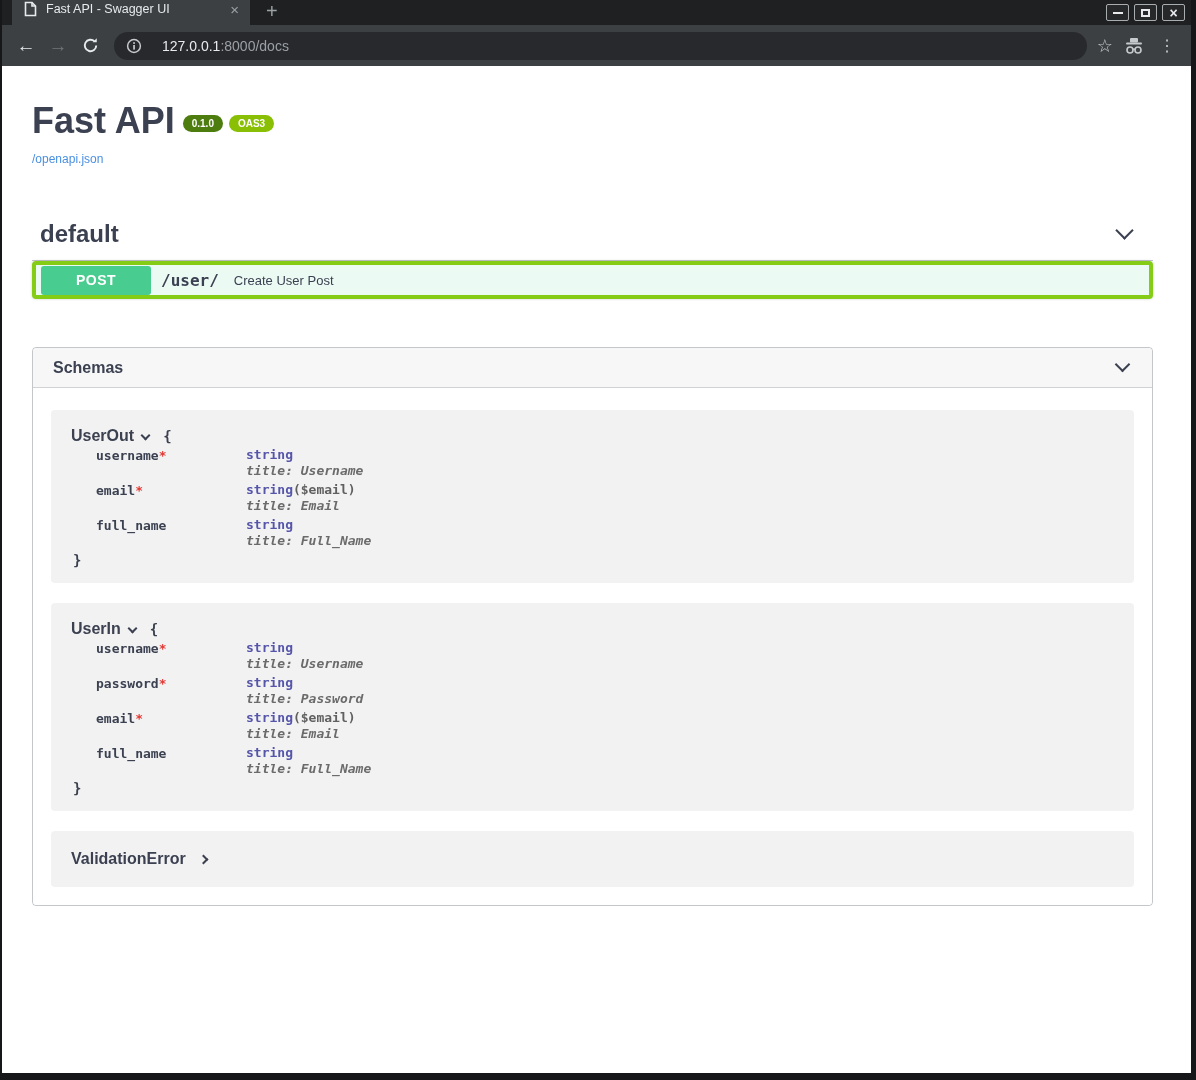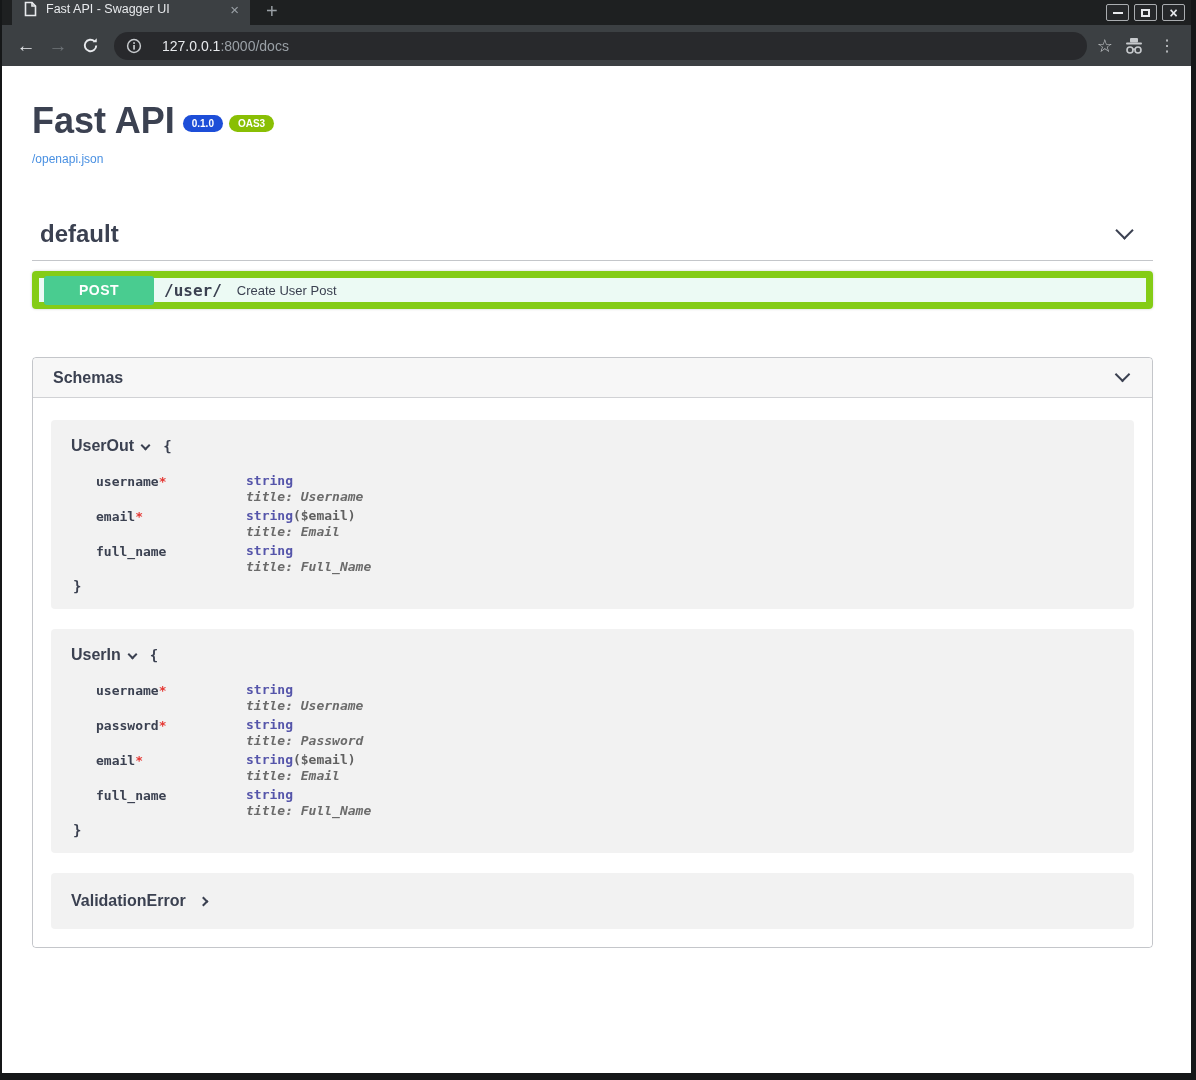--- a/index.html
+++ b/index.html
@@ -48,35 +48,35 @@
   .tool-right { display:flex; align-items:center; gap:10px; padding-right:2px; }
   .star-icon { color:#c7cacd; font-size:18px; }
   .menu-dots { color:#c7cacd; font-size:16px; letter-spacing:0; padding:0 4px; }
 
   
   .content { flex:1; background:#ffffff; overflow:hidden; padding:34px 38px 0 30px; }
 
   .info h2 { font-size:36px; font-weight:bold; color:#3b4151; display:inline; }
   .badges { display:inline-flex; gap:6px; vertical-align:super; margin-left:8px; }
   .badge { border-radius:57px; color:#fff; font-size:10px; font-weight:bold; padding:3px 9px; }
-  .badge.version { background:#1d4ed8; }
+  .badge.version { background:#4d7c0f; }
   .badge.oas { background:#89bf04; }
   .spec-link { display:block; margin-top:10px; font-size:12px; color:#4990e2; text-decoration:none; }
 
   .tag-section { margin-top:54px; }
   .tag-header { display:flex; align-items:center; padding:0 0 12px 8px; border-bottom:1px solid rgba(59,65,81,.3); }
   .tag-header h3 { font-size:24px; color:#3b4151; font-weight:bold; }
   .chev { display:inline-block; border-right:2px solid #3b4151; border-bottom:2px solid #3b4151; }
   .chev-down-lg { width:13px; height:13px; transform:rotate(45deg); margin:-8px 22px 0 auto; }
   .chev-down-md { width:11px; height:11px; transform:rotate(45deg); margin:-6px 24px 0 auto; }
   .chev-down-sm { width:7px; height:7px; transform:rotate(45deg); margin:-2px 4px 0 8px; }
   .chev-right-sm { width:7px; height:7px; transform:rotate(-45deg); margin-left:14px; }
 
   .opblock {
-    margin-top:10px; height:38px; border:7px solid #84cc16; border-radius:4px;
+    margin-top:0; height:38px; border:4px solid #84cc16; border-radius:4px;
     background:rgba(73,204,144,.1); box-shadow:0 0 3px rgba(0,0,0,.19);
     display:flex; align-items:center;
   }
   .method-btn {
     background:#49cc90; color:#fff; font-weight:bold; font-size:14px;
     border:none; border-radius:3px; width:110px; height:29px; margin-left:5px;
     text-align:center; letter-spacing:.5px;
   }
   .op-path { font-family:"DejaVu Sans Mono", monospace; font-size:16px; font-weight:bold; color:#3b4151; margin-left:10px; }
   .op-summary { font-size:13px; color:#3b4151; margin-left:15px; }
@@ -88,21 +88,21 @@
   }
   .schemas-header h4 { font-size:16px; color:#3b4151; font-weight:bold; }
   .schemas-body { padding:22px 18px 18px 18px; background:#fff; border-radius:0 0 4px 4px; }
 
   .model-box { background:rgba(0,0,0,.05); border-radius:4px; padding:17px 20px 15px 20px; margin-bottom:20px; }
   .model-box:last-child { margin-bottom:0; }
   .model-title-row { display:flex; align-items:center; }
   .model-title { font-size:16px; font-weight:bold; color:#3b4151; }
   .brace { font-family:"DejaVu Sans Mono", monospace; font-size:14px; font-weight:bold; color:#3b4151; margin-left:10px; }
   .brace-close { margin-left:2px; margin-top:2px; }
-  .prop-table { margin:18px 0 0 25px; }
+  .prop-table { margin:2px 0 0 25px; }
   .prop-row { display:flex; margin-bottom:4px; }
   .prop-name {
     width:150px; flex-shrink:0; font-family:"DejaVu Sans Mono", monospace;
     font-size:13px; font-weight:bold; color:#3b4151; padding-top:1px;
   }
   .prop-name .star { color:#e53935; }
   .prop-detail { font-family:"DejaVu Sans Mono", monospace; font-size:13px; }
   .prop-type { color:#5555aa; font-weight:bold; }
   .prop-format { color:#606060; font-weight:bold; }
   .prop-title { color:#6b6b6b; font-style:italic; font-weight:bold; margin-top:1px; }

